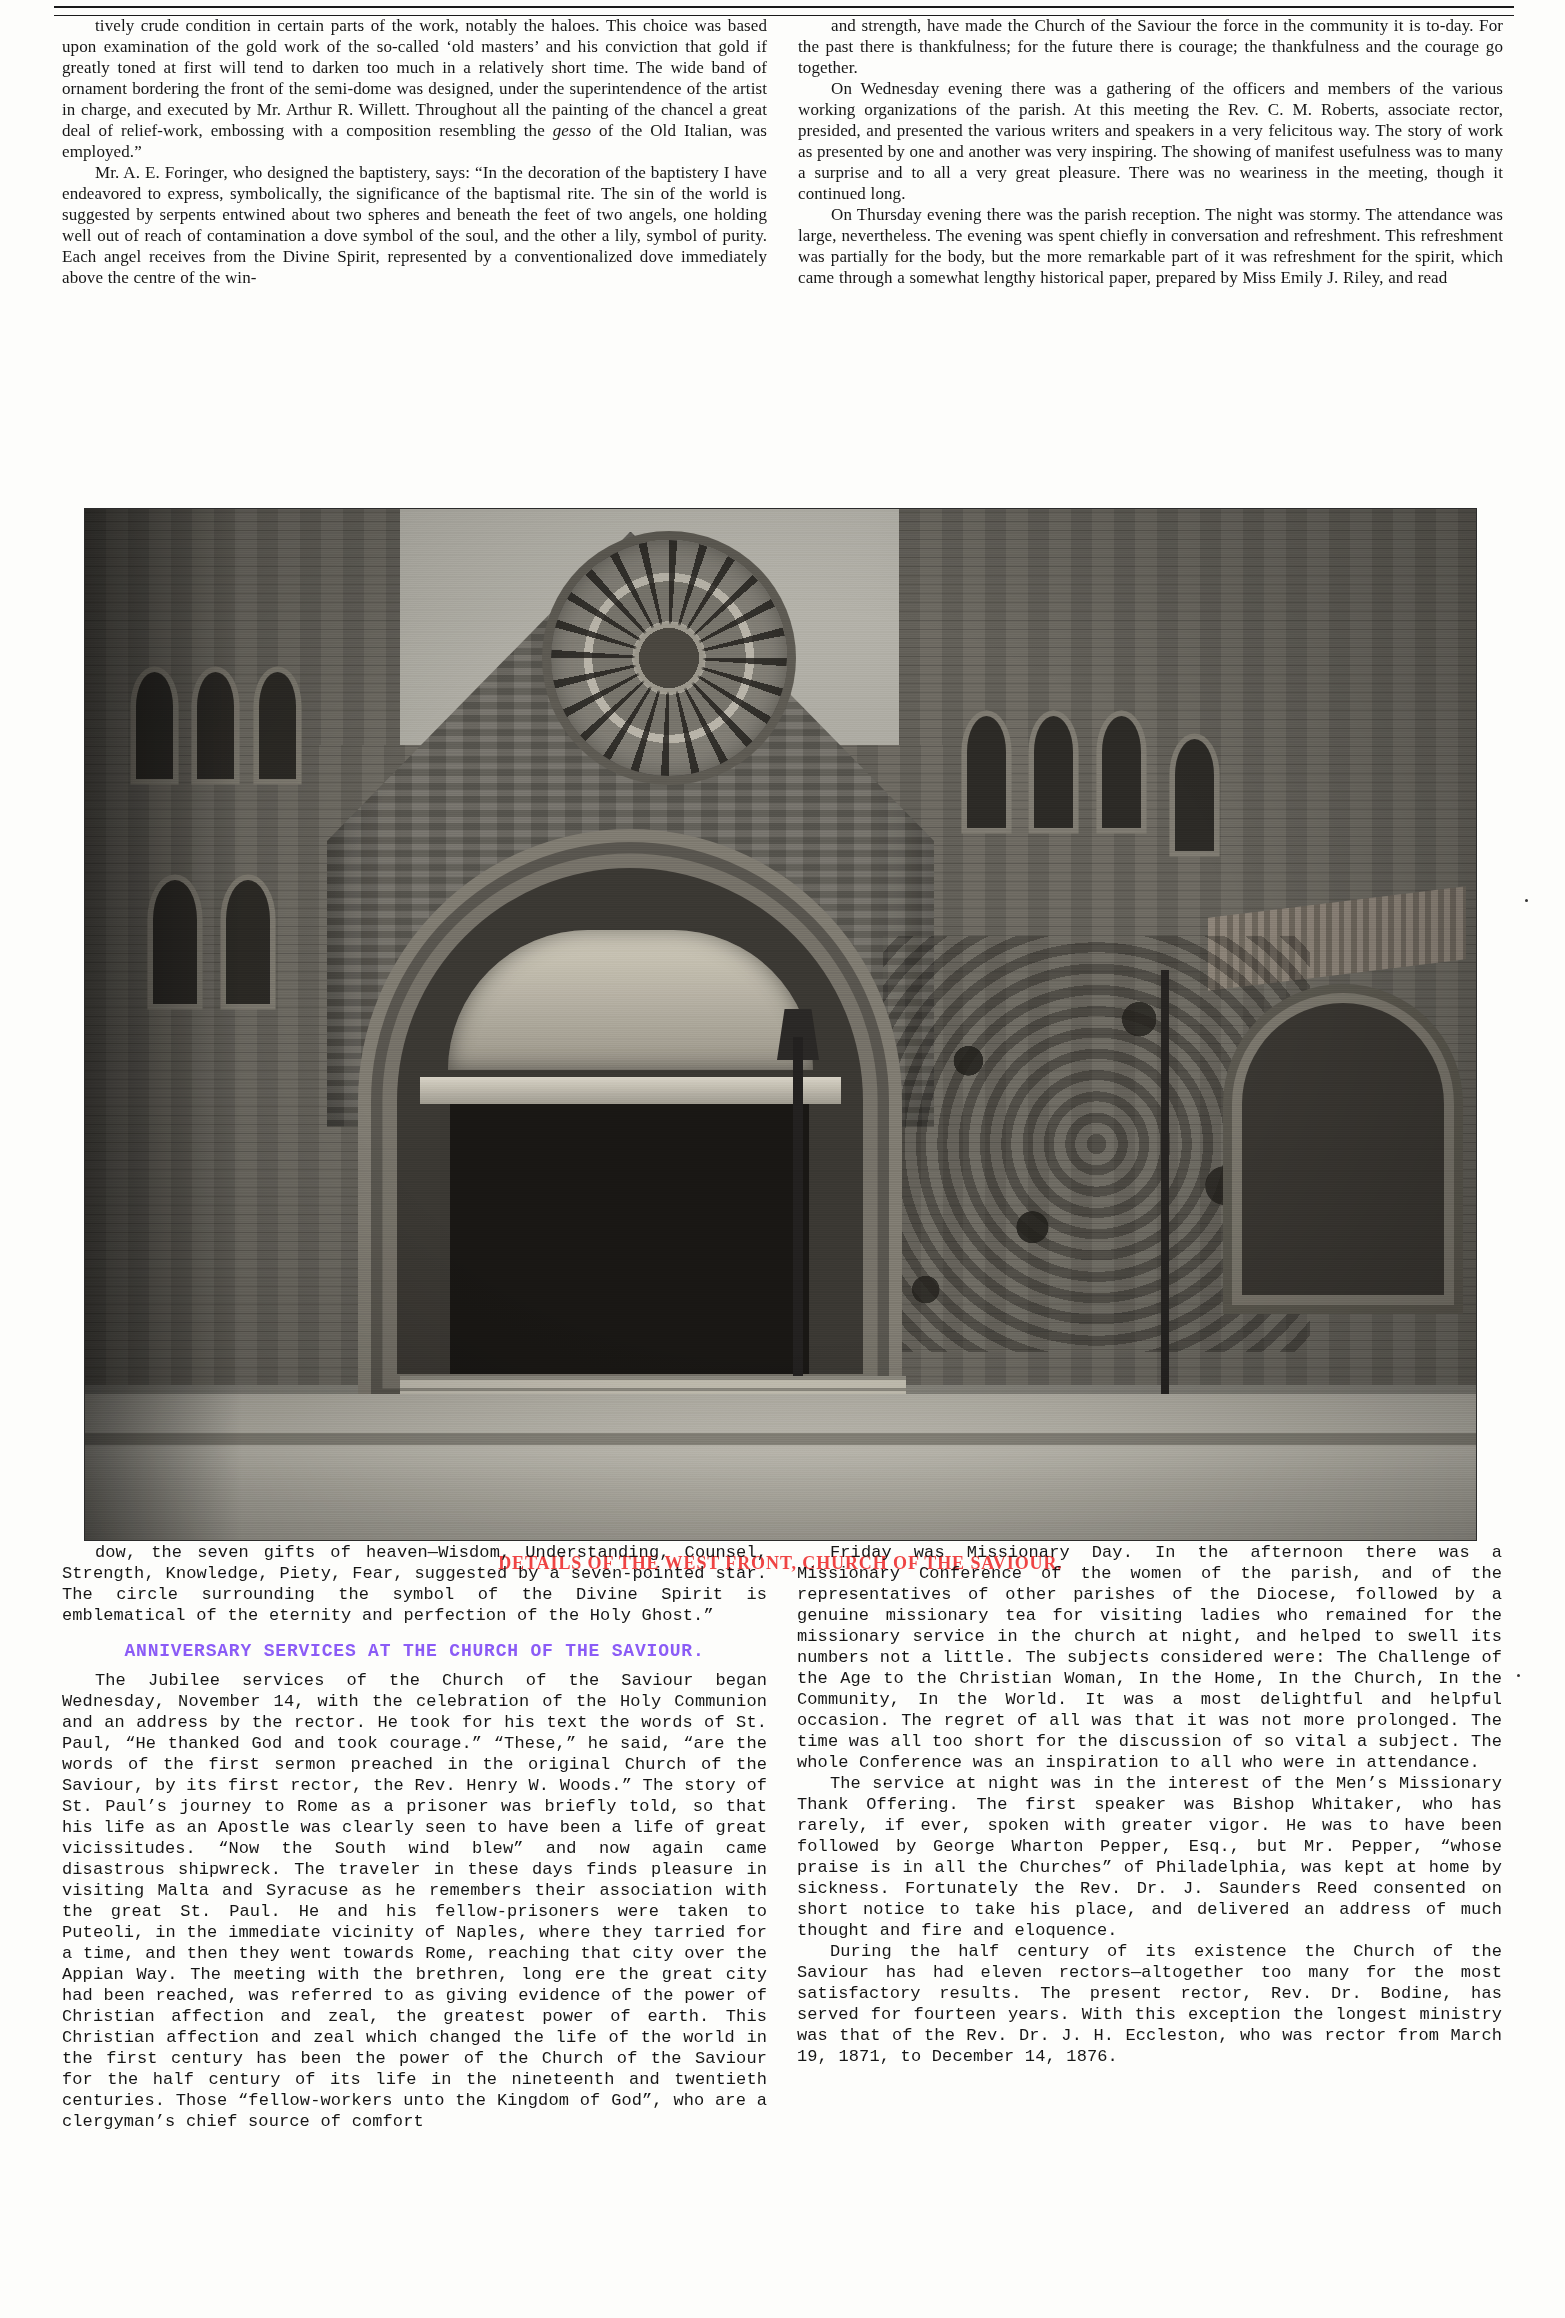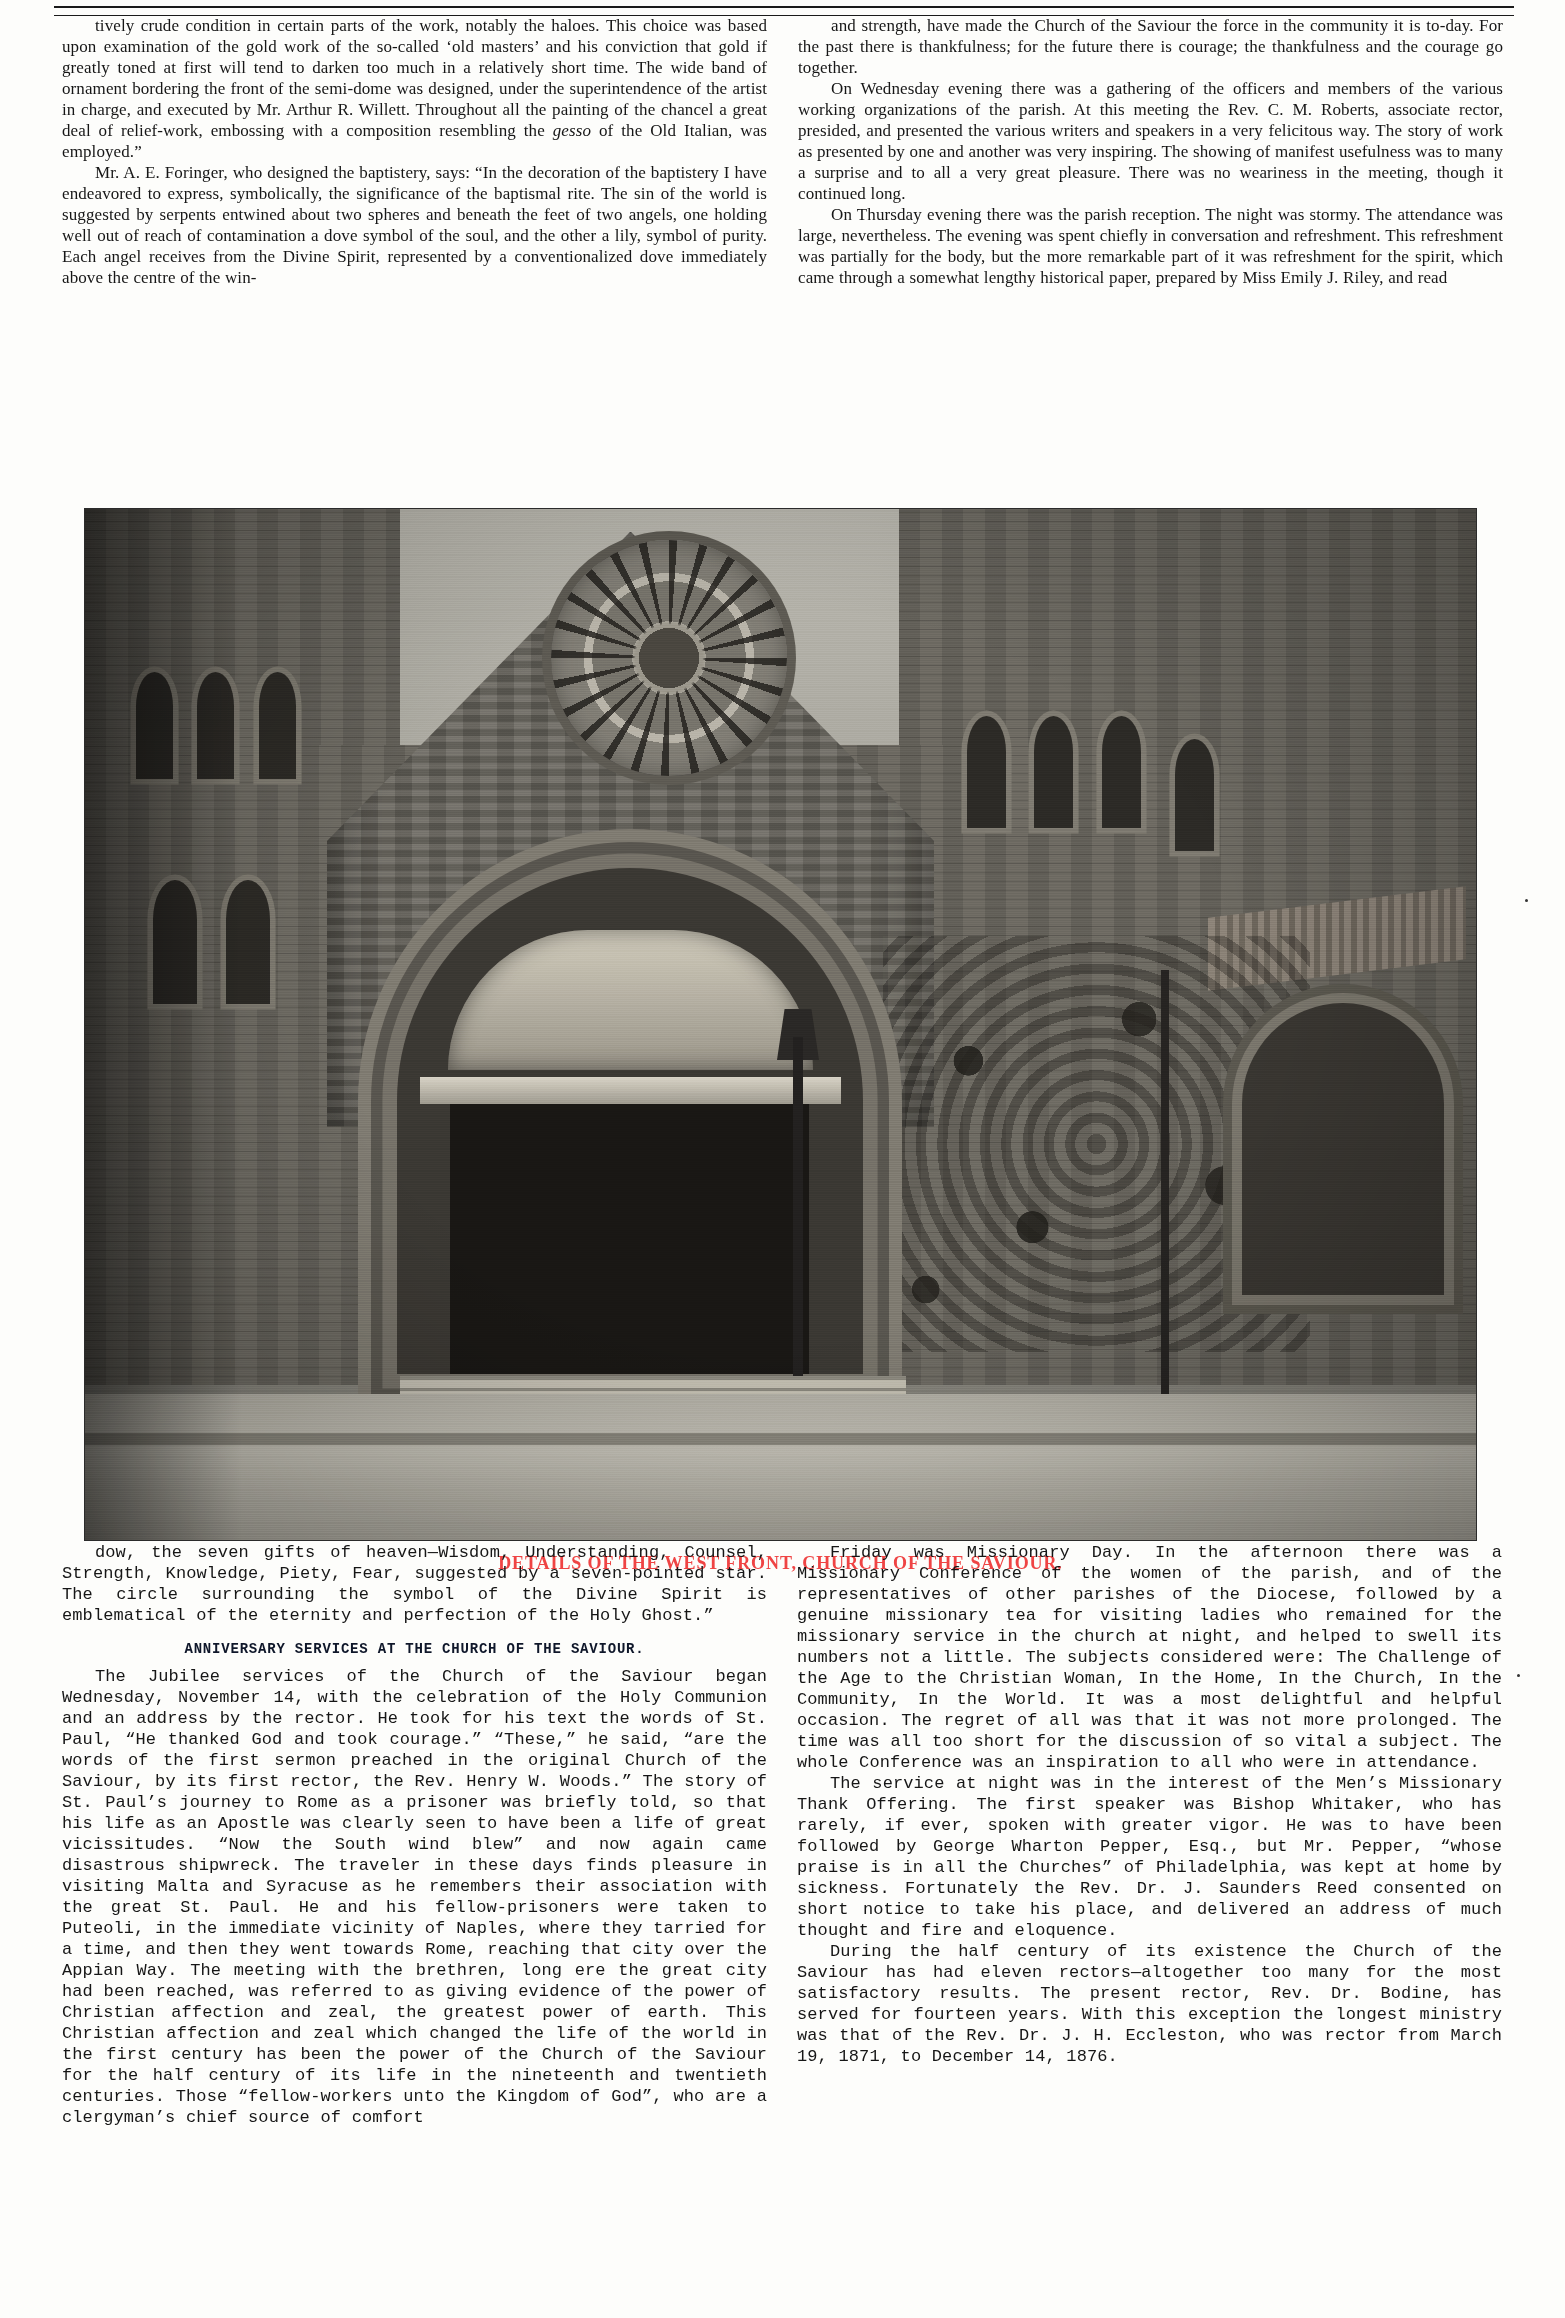--- a/index.html
+++ b/index.html
@@ -91,26 +91,26 @@
     position: absolute;
     left: 62px;
     top: 1542px;
     width: 1444px;
     display: flex;
     gap: 30px;
     font-family: Liberation Mono, monospace;
   }
   .section-head {
     text-align: center;
-    font-size: 14px;
+    font-size: 18px;
     letter-spacing: 0.8px;
     font-variant: small-caps;
     font-weight: bold;
     margin: 14.6px 0 9px 0;
-    color: #0f172a;
+    color: #8b5cf6;
   }
 
   
   .photo { position: absolute; inset: 0; }
   .sky {
     position: absolute; left: 0; top: 0; width: 100%; height: 100%;
     background: linear-gradient(#b9b7ae, #a5a39a 40%, #8f8d85 75%, #76746c);
   }
   .stone-block {
     position: absolute;

